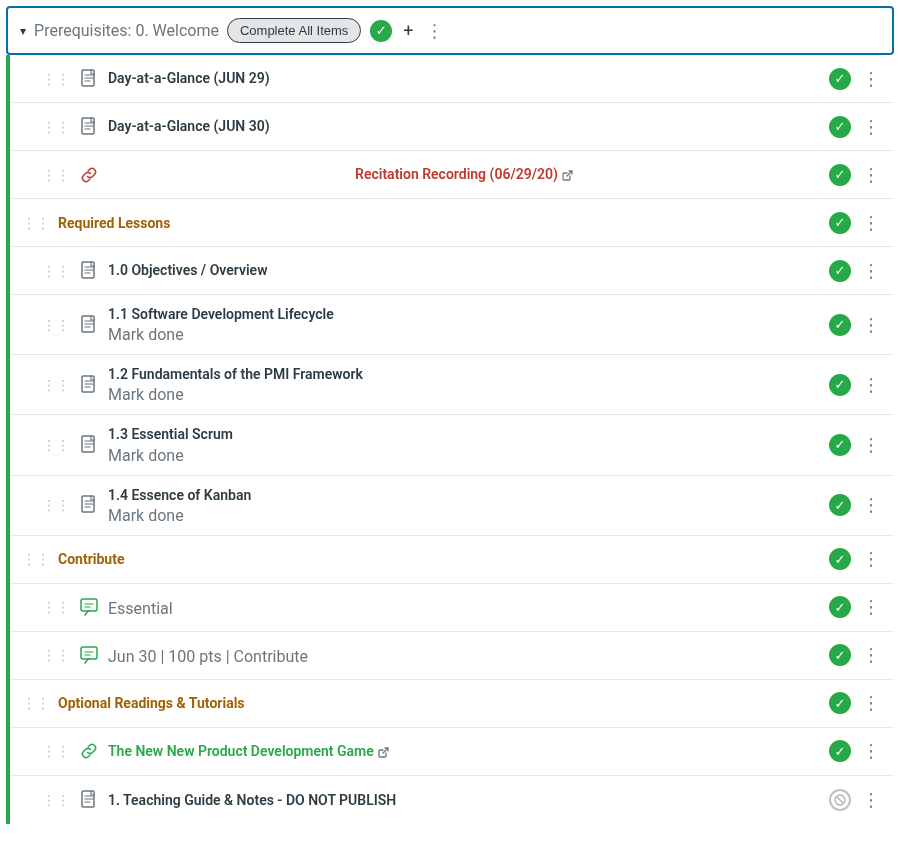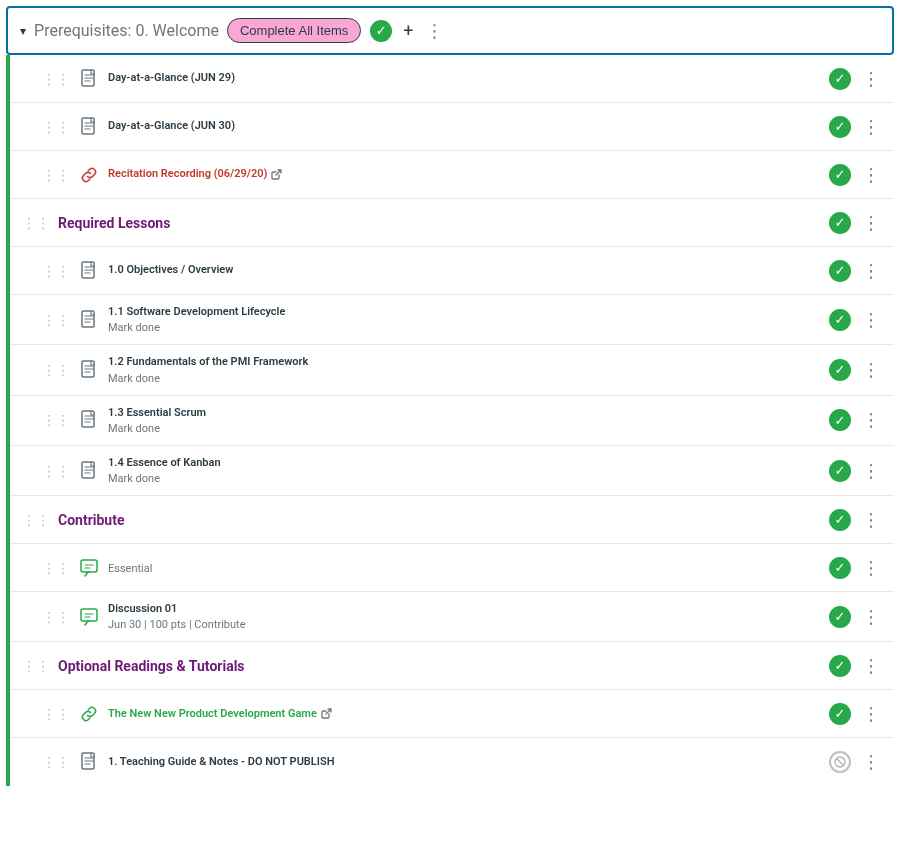--- a/index.html
+++ b/index.html
@@ -31,21 +31,21 @@
     .prereq-label {
       font-size: 16px;
       color: #6b7780;
       white-space: nowrap;
     }
     .complete-all-btn {
       border: 1.5px solid #2d3b45;
       border-radius: 20px;
       padding: 4px 12px;
       font-size: 13px;
-      background: #f9a8d4;
+      background: #e5e5e5;
       cursor: pointer;
       color: #2d3b45;
       font-weight: 500;
     }
 
     
     .items-container {
       border-left: 4px solid #27a849;
       margin: 0 6px 6px 6px;
     }
@@ -79,41 +79,42 @@
       align-items: center;
       justify-content: center;
     }
 
     .item-content {
       flex: 1;
       min-width: 0;
     }
     .item-title {
       font-weight: 600;
-      font-size: 11px;
+      font-size: 14px;
       color: #2d3b45;
       line-height: 1.3;
     }
     .item-title.link-style {
       color: #c0392b;
       font-weight: 600;
+      text-align: center;
     }
     .item-title.link-style-green {
       color: #27a849;
       font-weight: 600;
     }
     .item-subtitle {
-      font-size: 11px;
+      font-size: 16px;
       color: #6b7780;
       margin-top: 2px;
     }
     .section-title {
       font-weight: 700;
       font-size: 14px;
-      color: #701a75;
+      color: #a16207;
     }
 
     .status-icon {
       width: 24px;
       height: 24px;
       flex-shrink: 0;
       display: flex;
       align-items: center;
       justify-content: center;
     }
@@ -377,21 +378,20 @@
     <div class="item-row indented">
       <span class="drag-handle">⋮⋮</span>
       <span class="item-icon">
         <svg class="chat-icon" viewBox="0 0 18 18" fill="none" xmlns="http://www.w3.org/2000/svg">
     <rect x="1" y="1" width="16" height="12" rx="2" stroke="#27a849" stroke-width="1.5" fill="none"></rect>
     <path d="M5 17l3-4h1" stroke="#27a849" stroke-width="1.5" stroke-linecap="round" stroke-linejoin="round"></path>
     <path d="M5 6h8M5 9h5" stroke="#27a849" stroke-width="1.2" stroke-linecap="round"></path>
   </svg>
       </span>
       <div class="item-content">
-        <div class="item-title">Discussion 01</div>
         <div class="item-subtitle">Jun 30 | 100 pts | Contribute</div>
       </div>
       <span class="status-icon">
         <span class="check-circle">✓</span>
       </span>
       <span class="more-btn">⋮</span>
     </div>
     <div class="item-row">
       <span class="drag-handle">⋮⋮</span>
       <div class="item-content">

